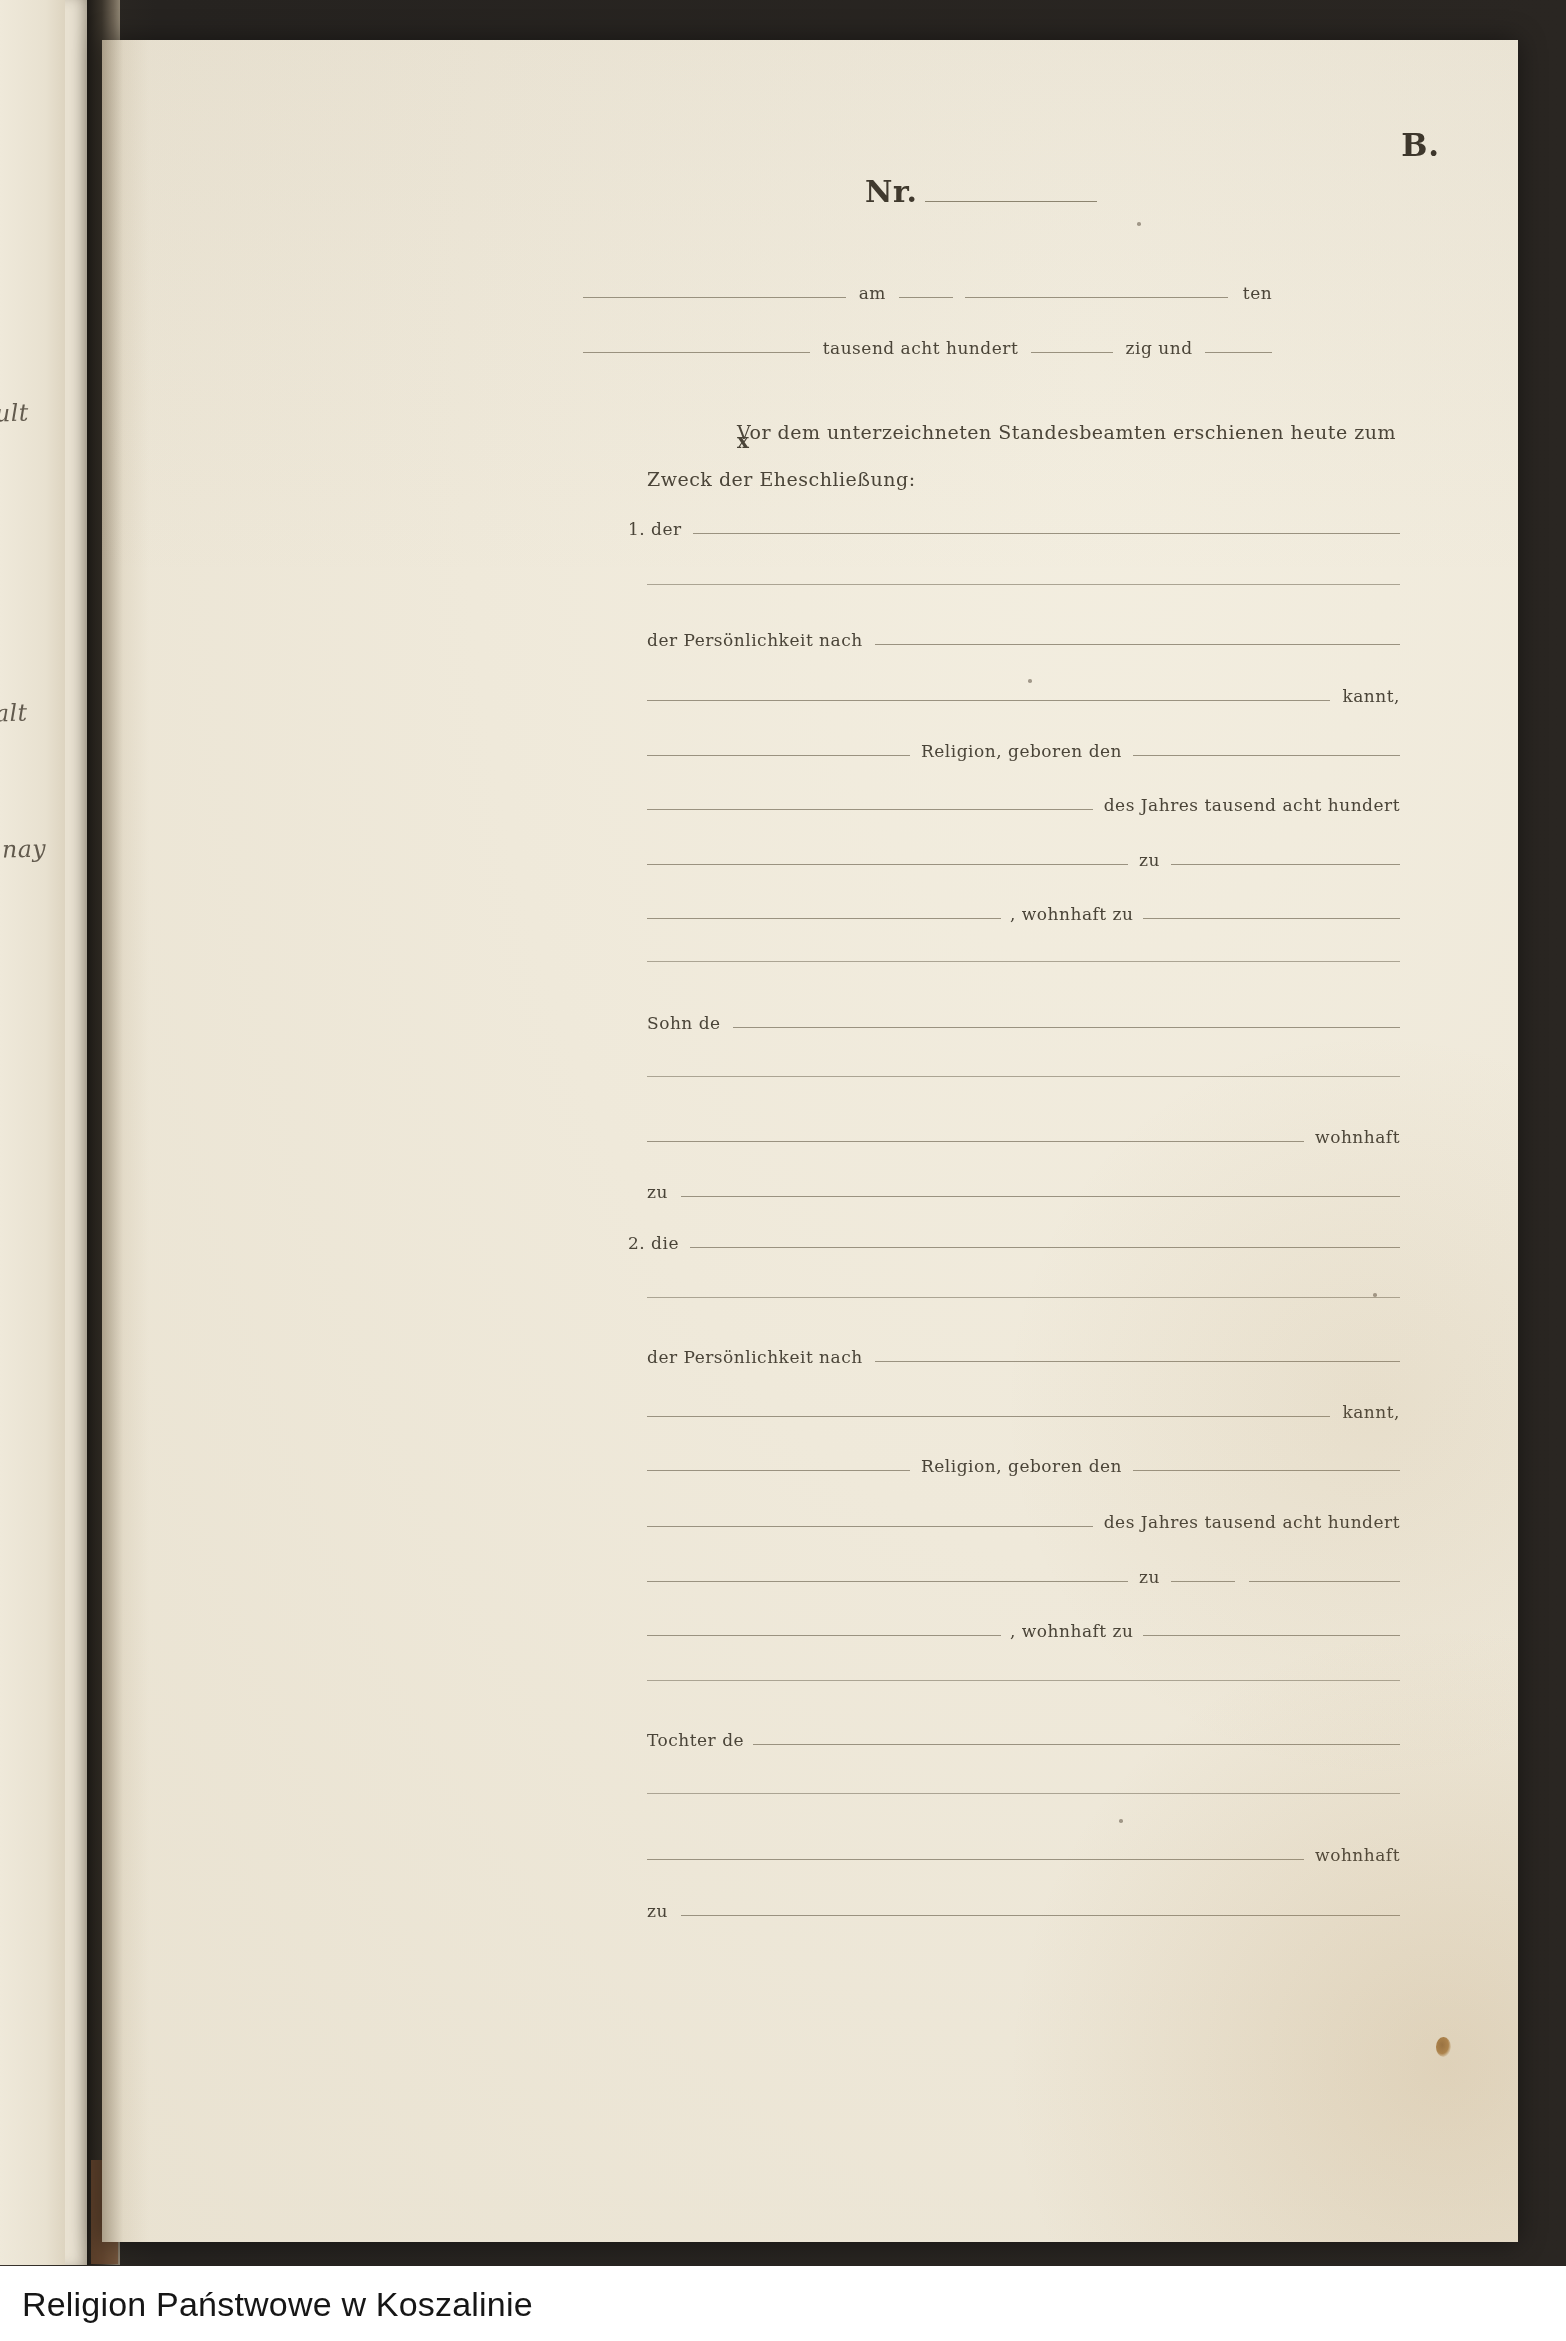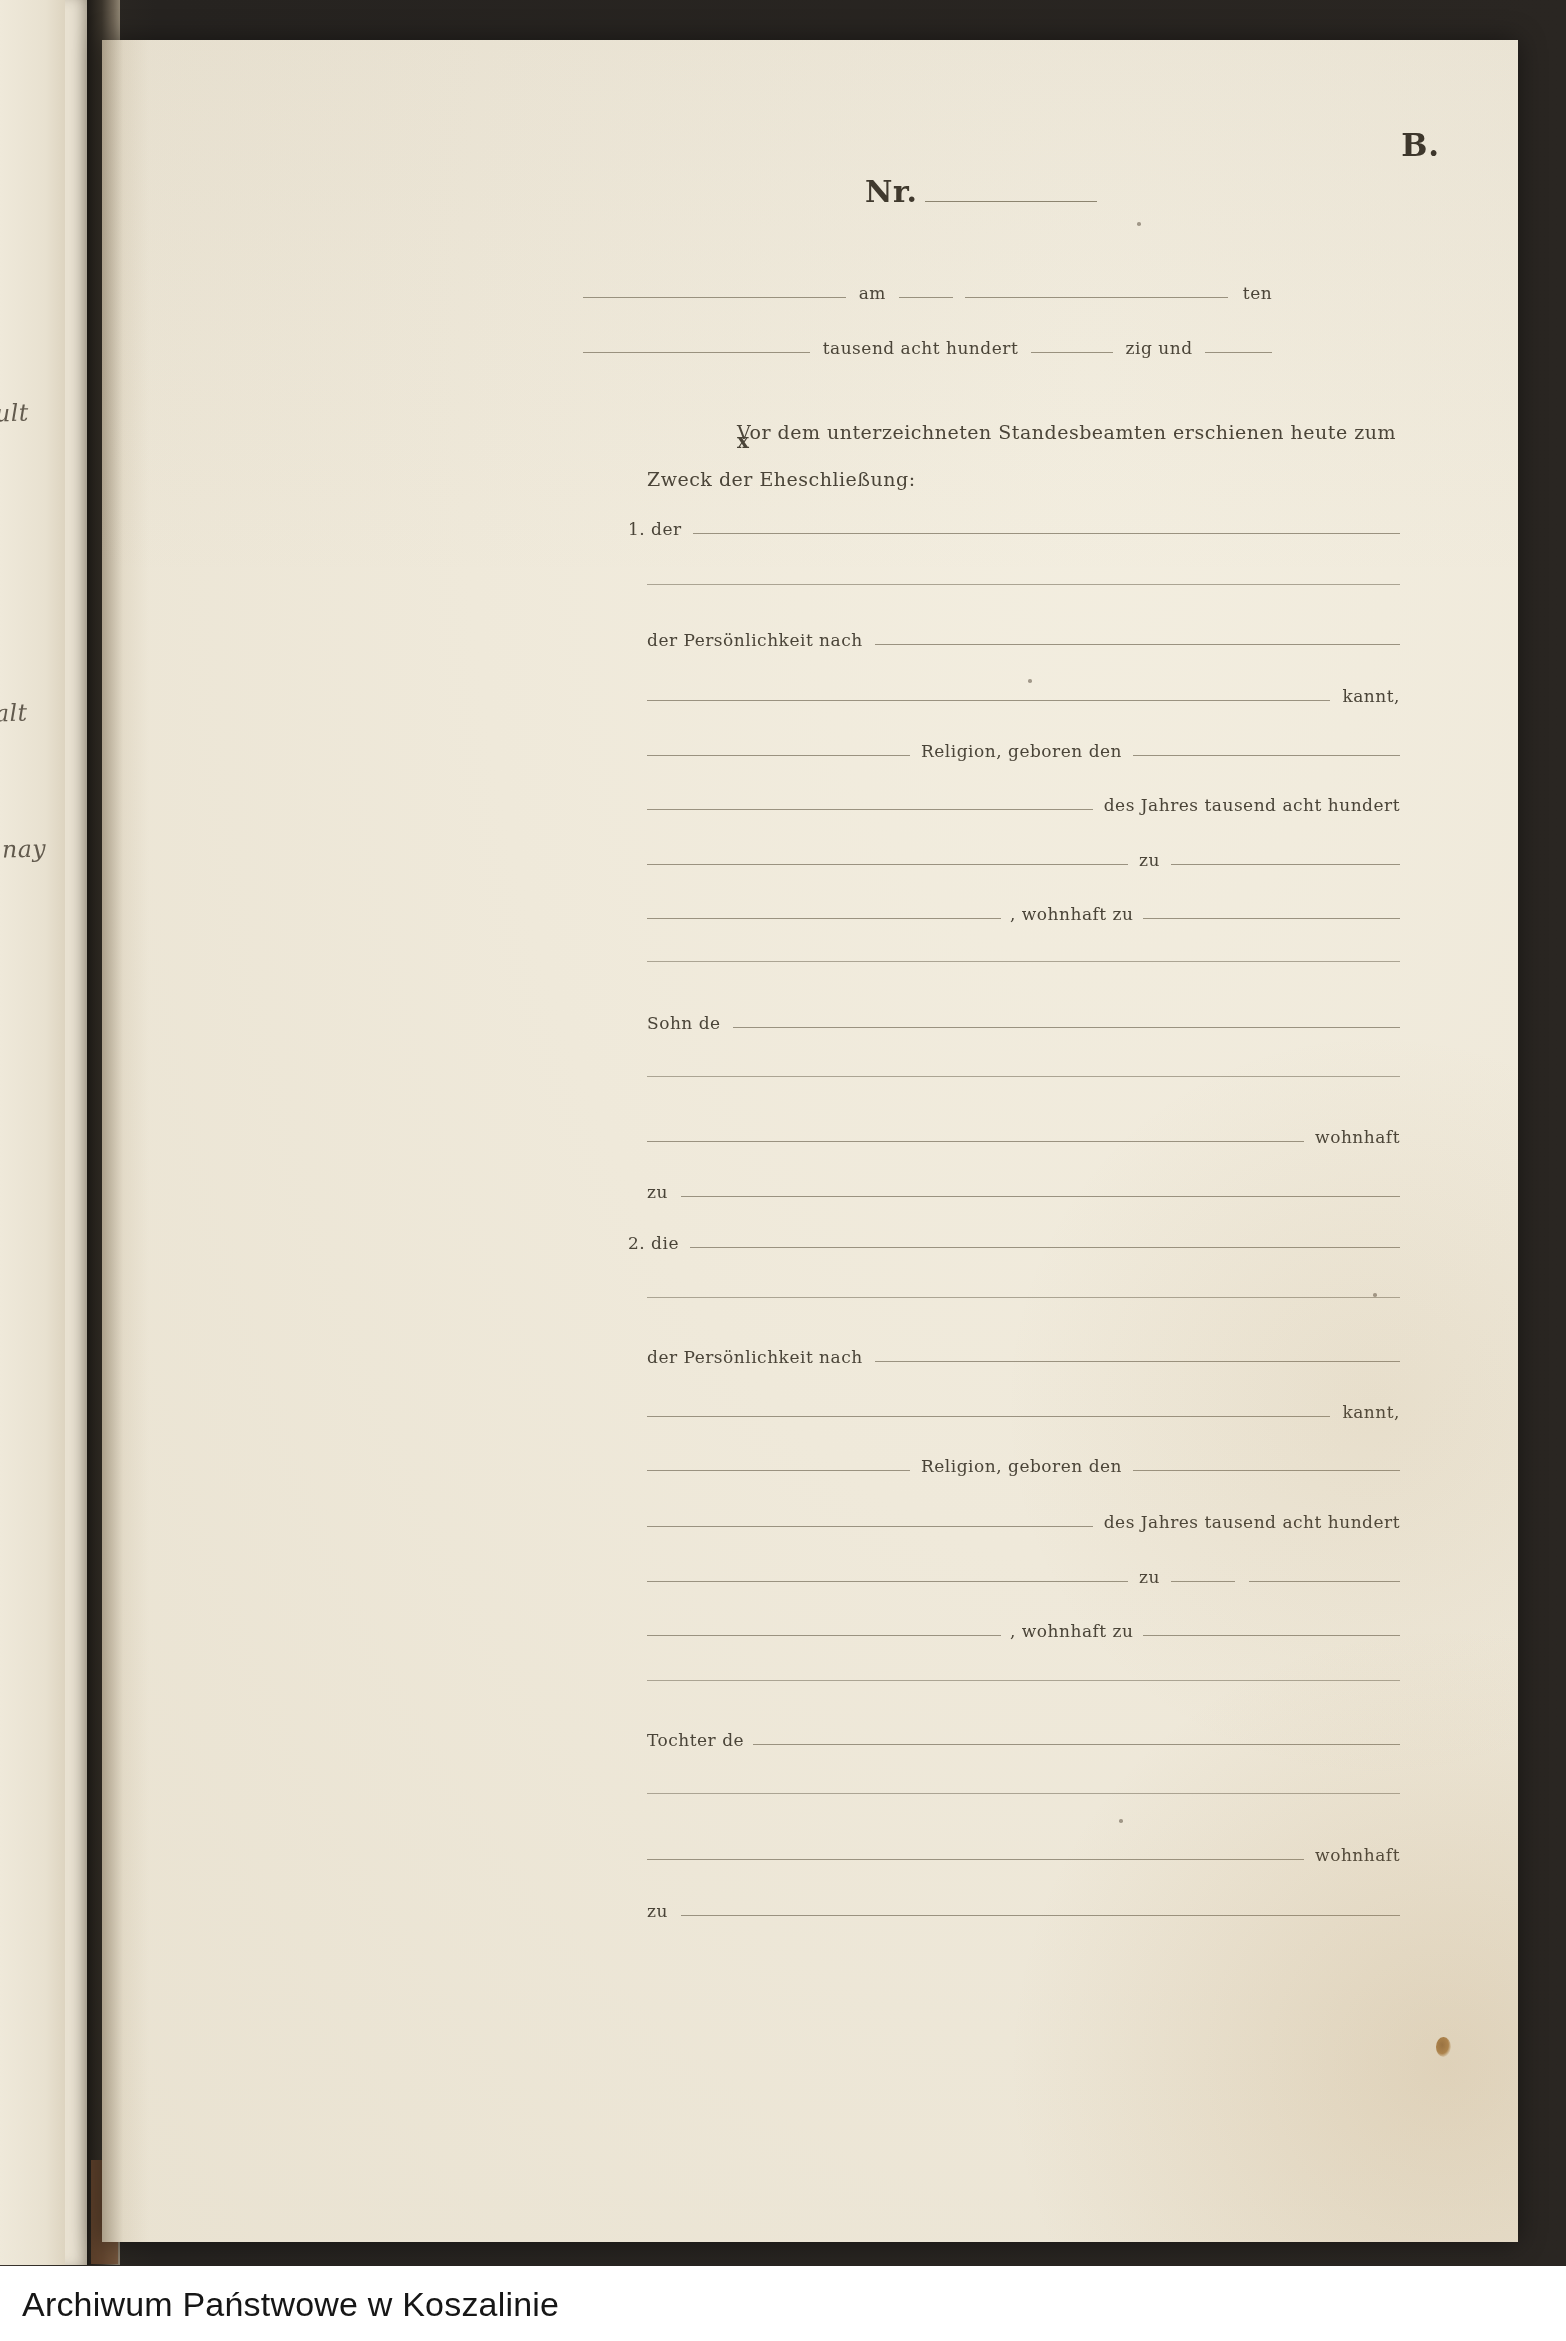--- a/index.html
+++ b/index.html
@@ -368,15 +368,15 @@
     <span class="frk">zu</span>
     <span class="rule" style="flex:1; margin-left:12.7px;"></span>
   </div>
 
   <div class="blot" style="left:1334px; top:1997px;"></div>
   <div class="speck" style="left:1271px; top:1253px;"></div>
   <div class="speck" style="left:1017px; top:1779px;"></div>
 </div>
 
 <div class="watermark">
-  <span>Archiwum Państwowe w Koszalinie</span>
+  <span>Religion Państwowe w Koszalinie</span>
 </div>
 
 
 </body></html>

